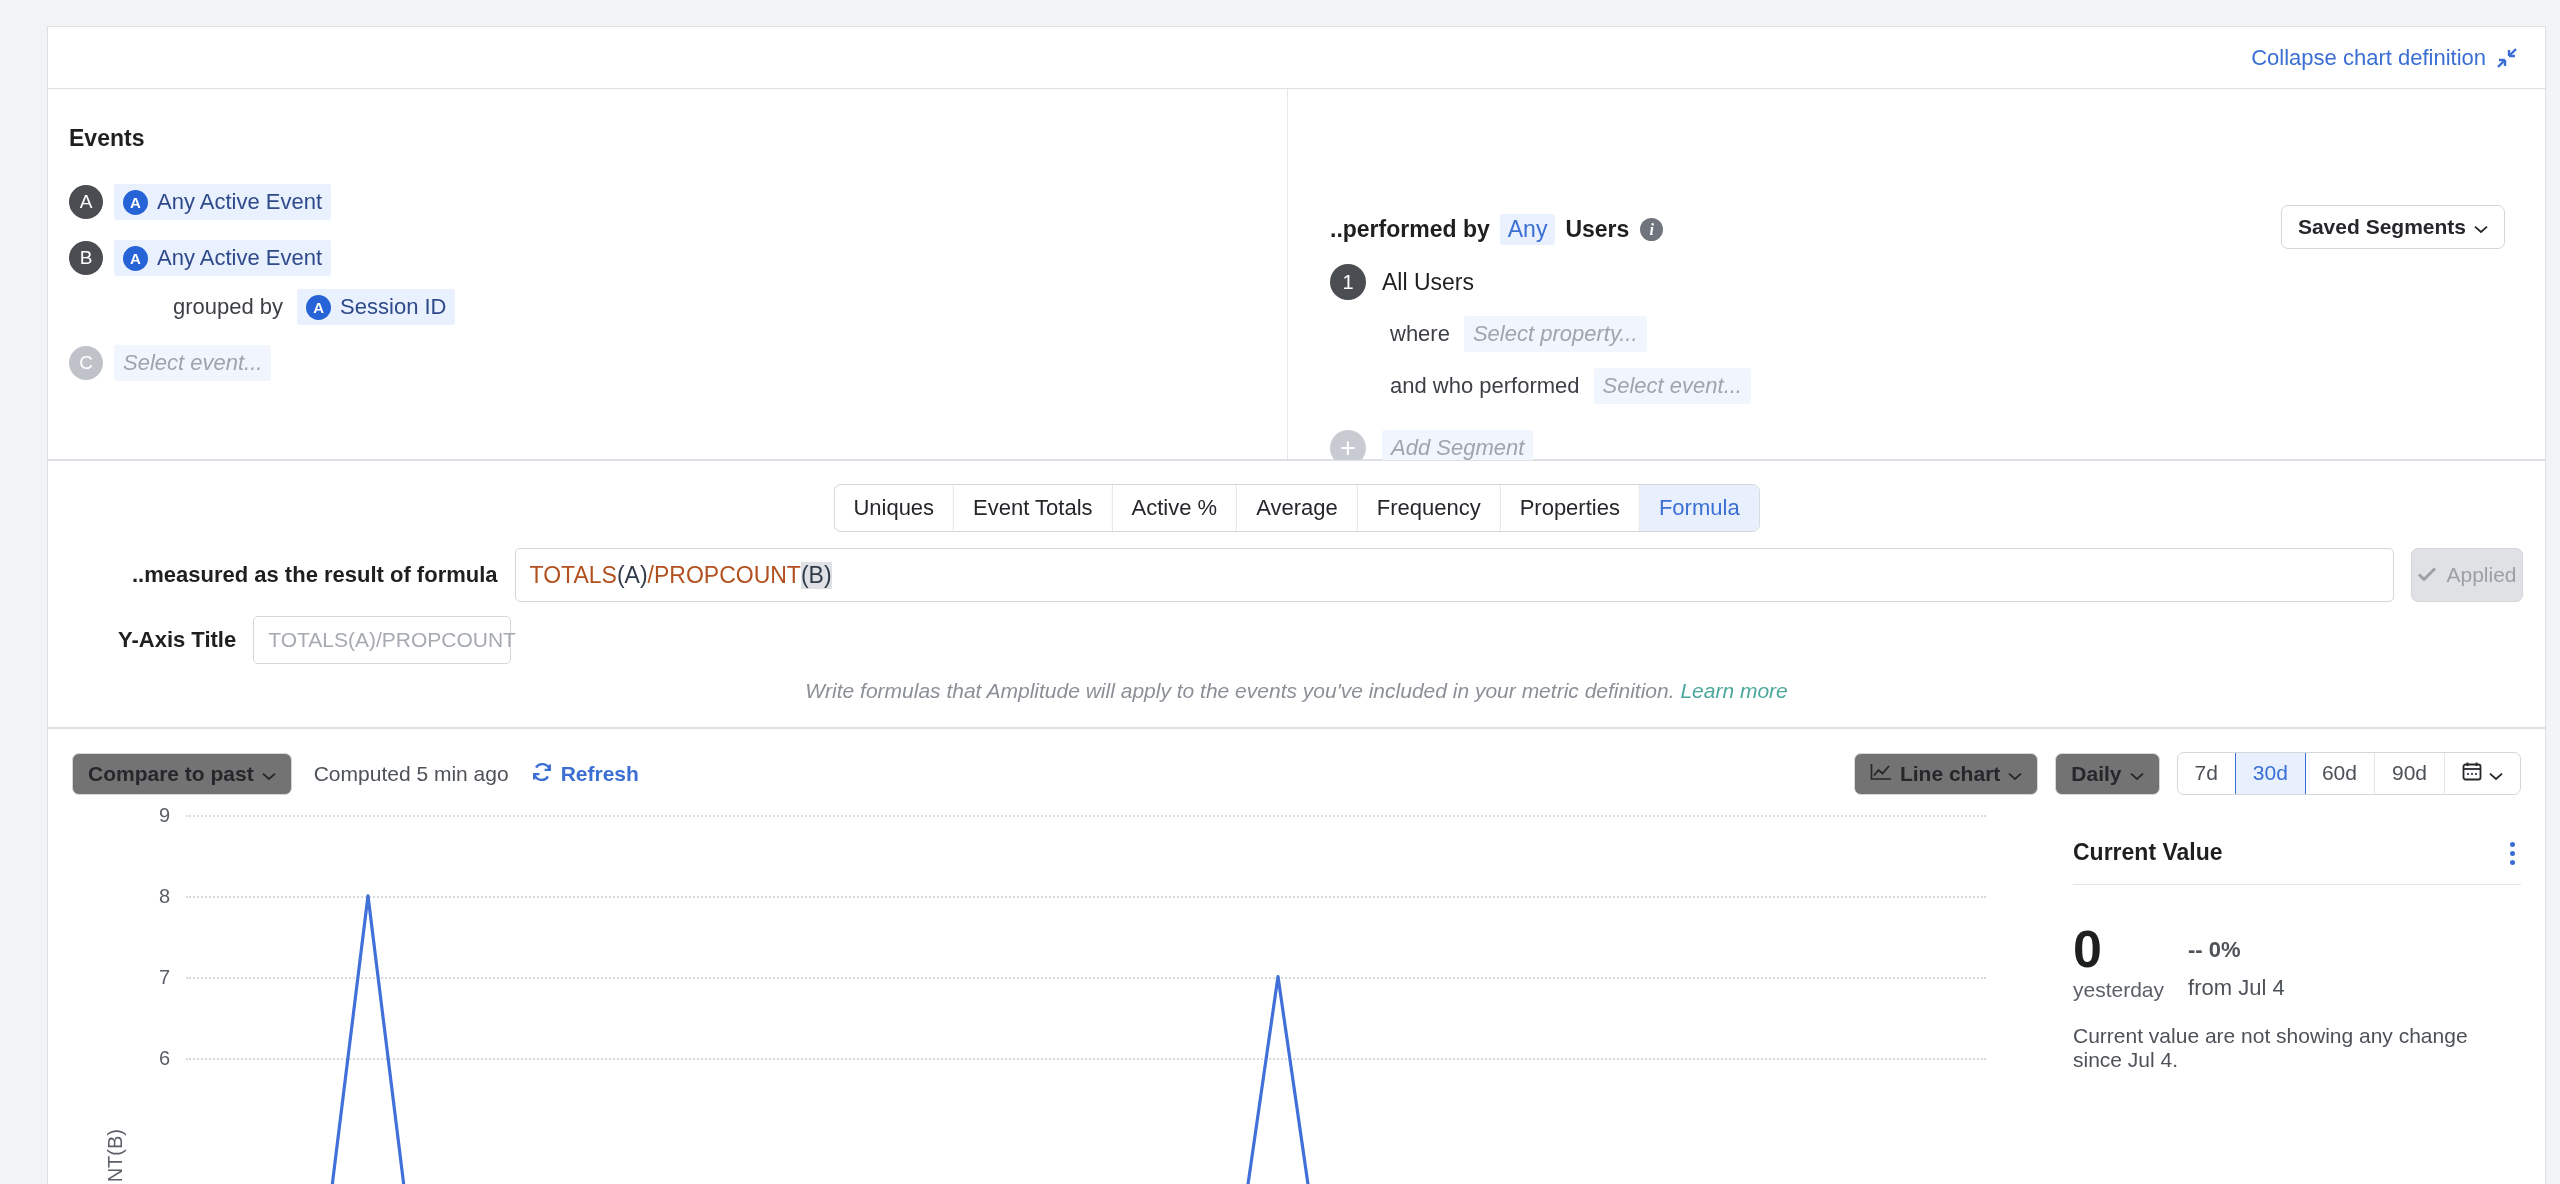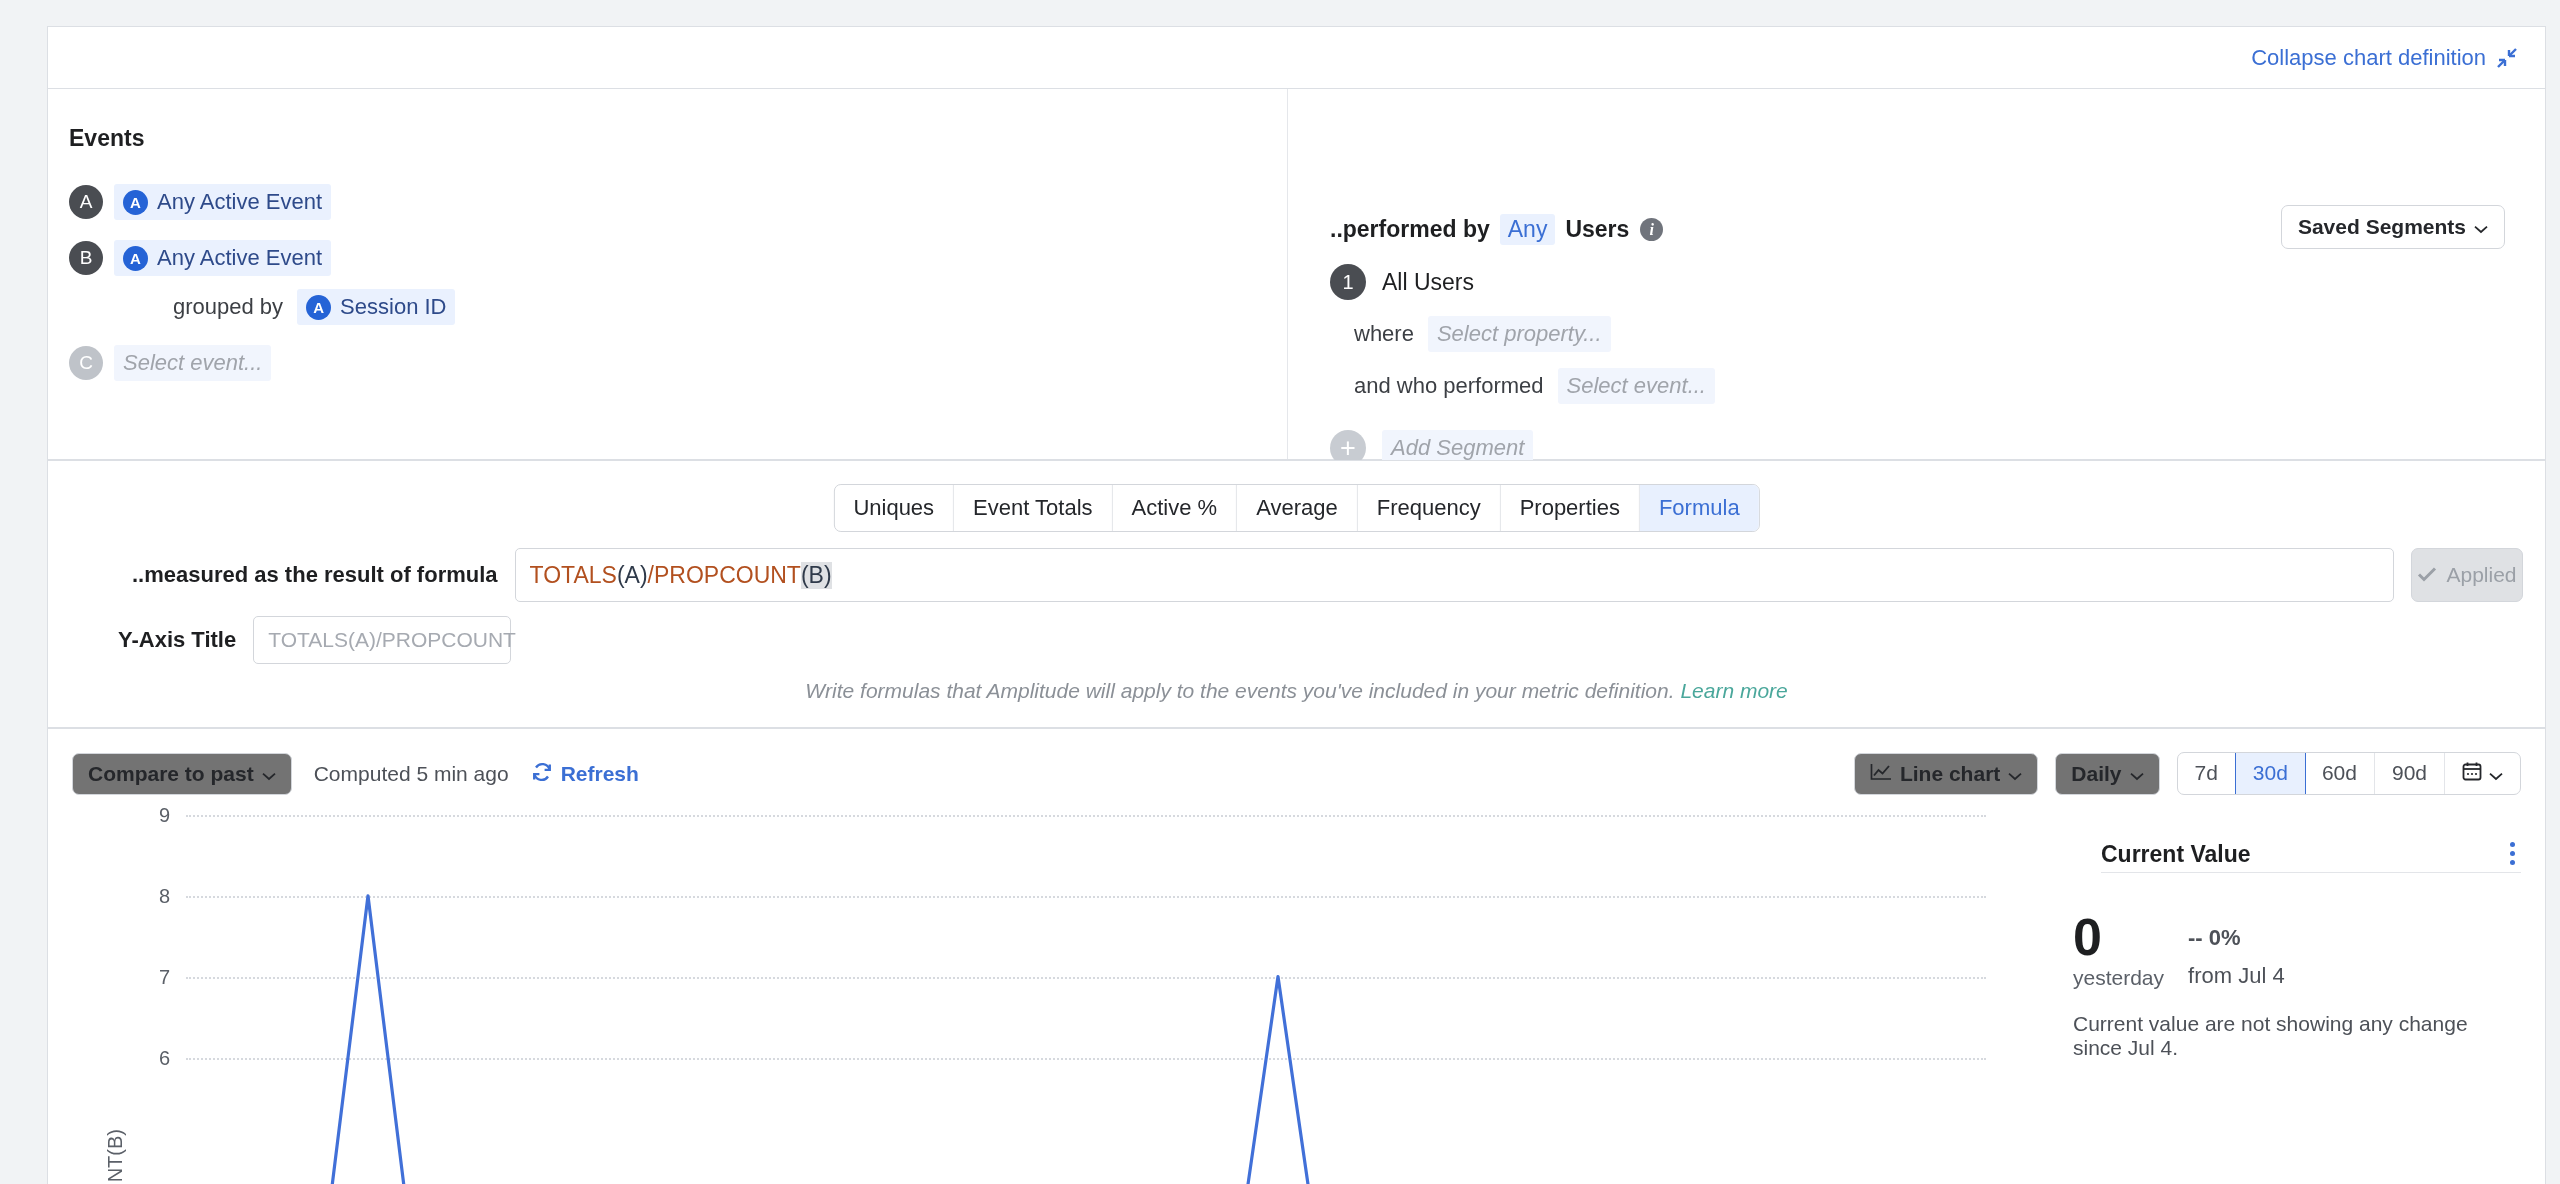--- a/index.html
+++ b/index.html
@@ -92,21 +92,21 @@
     position: absolute; right: 40px; top: 116px;
     border: 1px solid #d3d6db; background: #fff; border-radius: 7px;
     padding: 9px 16px; font-size: 21px; font-weight: 700; color: #25272b;
     display: flex; align-items: center; gap: 8px; cursor: pointer;
   }
   .seg-block { position: absolute; left: 42px; top: 175px; }
   .seg-head { display: flex; align-items: center; gap: 16px; }
   .seg-head .badge { width: 36px; height: 36px; font-size: 20px; }
   .seg-head .label { font-size: 23px; color: #1e1f21; }
   .seg-cond {
-    display: flex; align-items: center; margin-top: 16px; margin-left: 24px;
+    display: flex; align-items: center; margin-top: 16px; margin-left: 60px;
     font-size: 22px; color: #3c3f44;
   }
   .seg-cond .chip { margin-left: 14px; }
   .add-seg { display: flex; align-items: center; margin-top: 26px; }
   .add-seg .plus {
     width: 36px; height: 36px; border-radius: 50%; background: #c8ccd2;
     color: #fff; font-size: 27px; line-height: 1;
     display: flex; align-items: center; justify-content: center; cursor: pointer;
   }
   .add-seg .chip { margin-left: 16px; }
@@ -201,22 +201,22 @@
     writing-mode: vertical-rl; transform: rotate(180deg);
     white-space: nowrap;
   }
   .series-svg { position: absolute; left: 0; top: 0; width: 100%; height: 100%; overflow: visible; }
 
   
   .cv-panel {
     position: absolute; right: 24px; top: 110px; width: 448px;
   }
   .cv-head {
-    display: flex; align-items: flex-end; justify-content: space-between;
-    padding-bottom: 4px; border-bottom: 1px solid #e3e5e9; margin-left: 28px;
+    display: flex; align-items: flex-start; justify-content: space-between;
+    padding-bottom: 16px; border-bottom: 1px solid #e3e5e9;
   }
   .cv-title { font-size: 23px; font-weight: 700; color: #1e1f21; }
   .kebab { display: flex; flex-direction: column; gap: 4px; cursor: pointer; padding: 3px 6px; }
   .kebab i { width: 5px; height: 5px; border-radius: 50%; background: #3b6fd4; display:block; }
   .cv-body { display: flex; align-items: flex-start; gap: 24px; margin-top: 40px; }
   .cv-bignum { font-size: 52px; font-weight: 700; color: #1e1f21; line-height: 0.95; }
   .cv-sub { font-size: 21px; color: #5b6068; margin-top: 4px; }
   .cv-delta { font-size: 22px; font-weight: 700; color: #4d5158; margin-top: 12px; }
   .cv-from  { font-size: 22px; color: #4d5158; margin-top: 12px; }
   .cv-note  { font-size: 21px; color: #4d5158; margin-top: 22px; }

